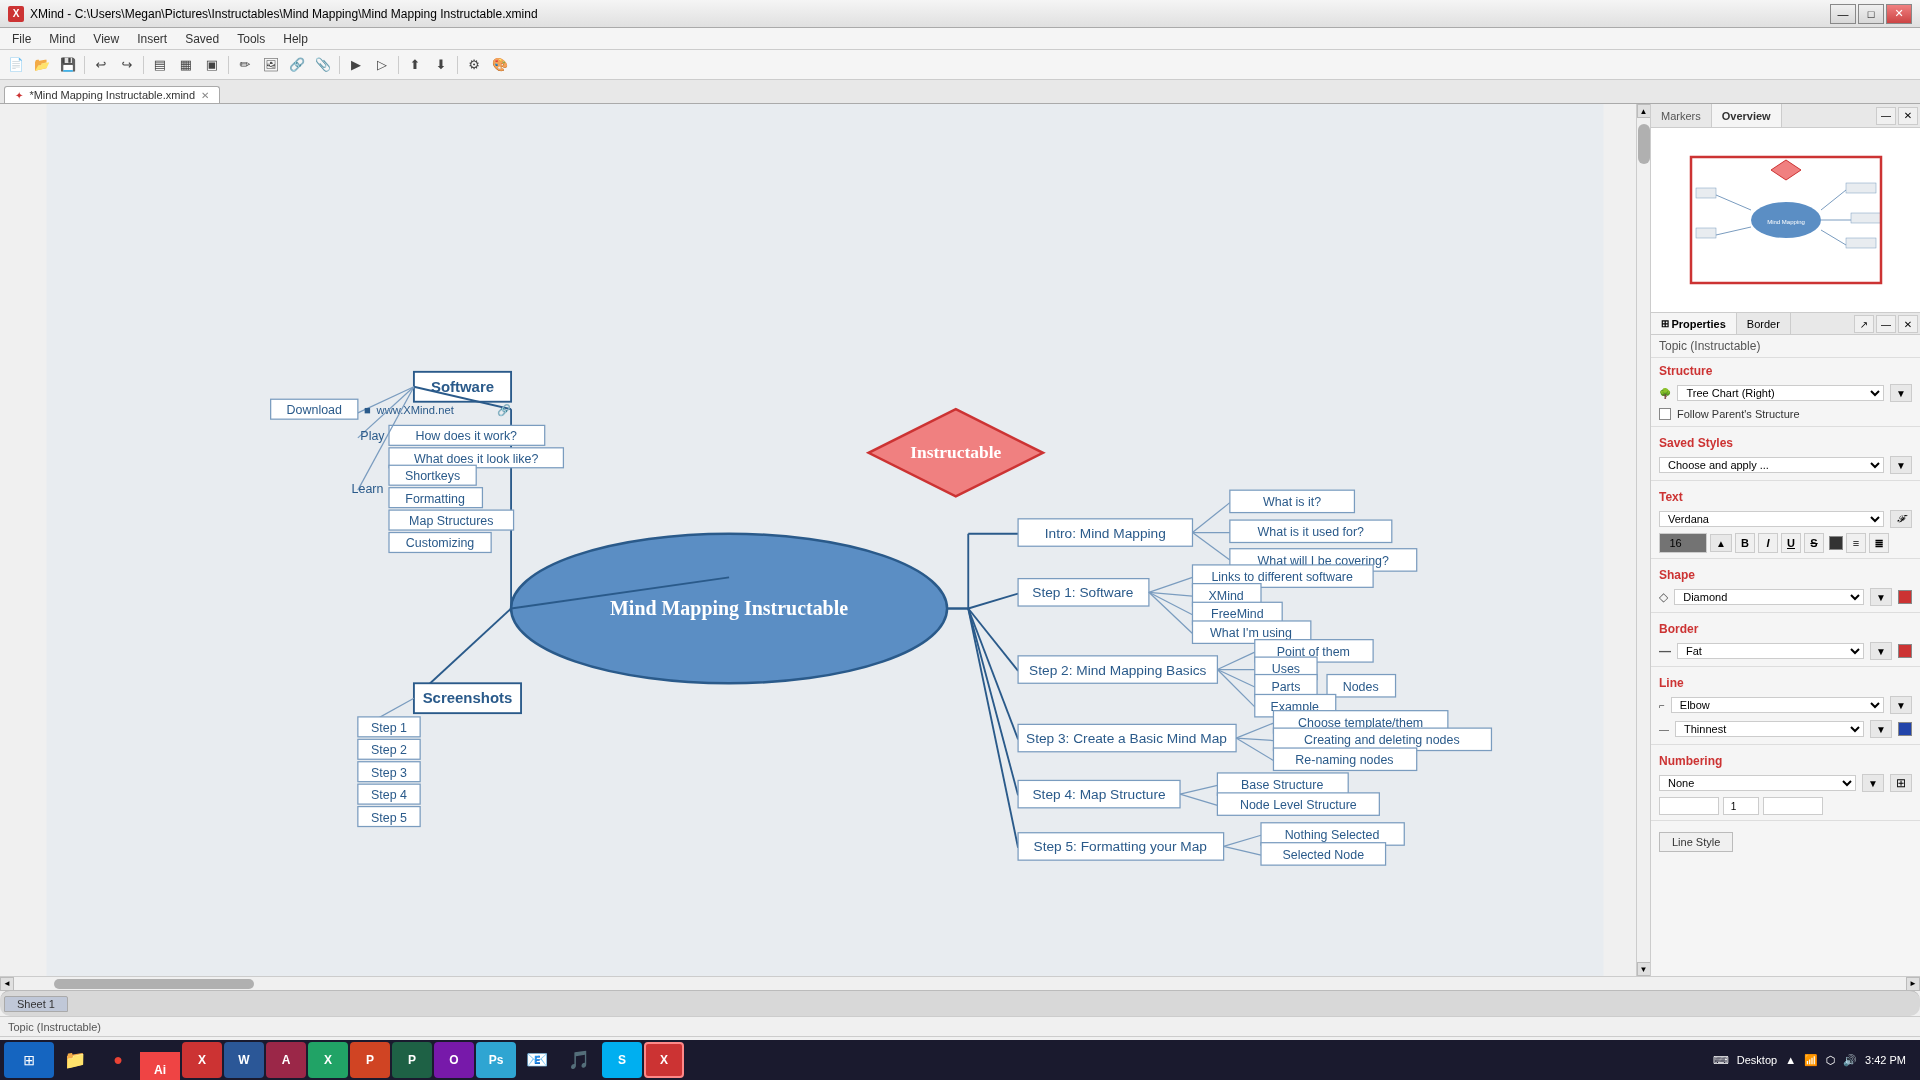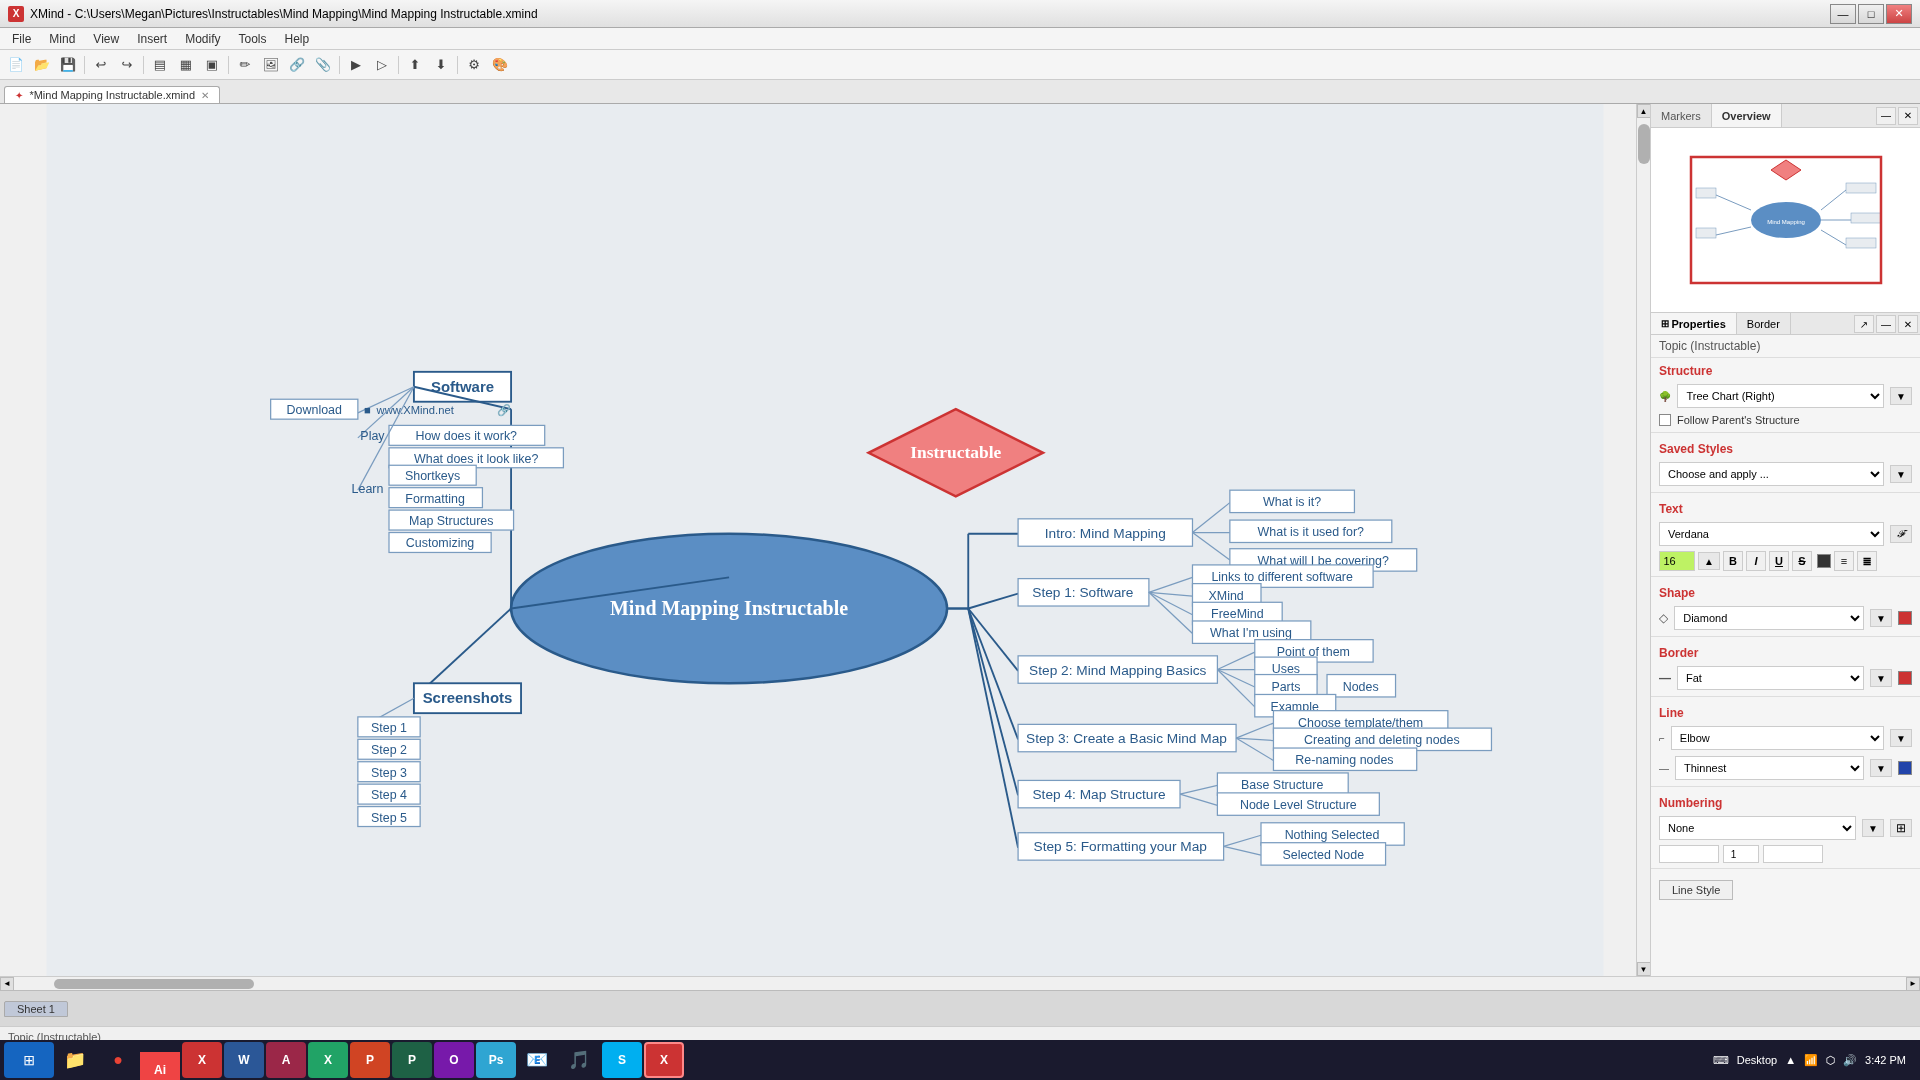--- a/index.html
+++ b/index.html
@@ -151,30 +151,30 @@
       padding: 6px 8px 3px;
     }
     .prop-row {
       display: flex;
       align-items: center;
       padding: 3px 8px;
       gap: 6px;
     }
     .prop-select {
       flex: 1;
-      height: 24px;
+      height: 16px;
       border: 1px solid #ccc;
       background: white;
       font-size: 11px;
       padding: 0 4px;
     }
     .prop-checkbox { width: 12px; height: 12px; border: 1px solid #888; background: white; }
     .prop-checkbox-label { font-size: 11px; color: #333; }
     .prop-color-swatch { width: 14px; height: 14px; background: #cc3333; border: 1px solid #888; }
-    .prop-number { width: 36px; height: 20px; border: 1px solid #ccc; background: #bef264; font-size: 11px; text-align: center; }
+    .prop-number { width: 48px; height: 20px; border: 1px solid #ccc; background: #737373; font-size: 11px; text-align: center; }
 
     
     .text-format-row {
       display: flex;
       align-items: center;
       padding: 2px 8px;
       gap: 3px;
     }
     .fmt-btn { width: 20px; height: 20px; border: 1px solid #ccc; background: #f0f0f0; font-size: 11px; cursor: pointer; display: flex; align-items: center; justify-content: center; font-weight: bold; }
     .fmt-btn.bold { font-weight: bold; }
@@ -222,26 +222,27 @@
       border-radius: 4px;
       display: flex;
       align-items: center;
       justify-content: center;
       cursor: pointer;
       font-size: 18px;
     }
 
     
     #sheet-tab-bar {
-      height: 36px;
+      height: 26px;
       background: #d8d8d8;
       border-top: 1px solid #bbb;
       display: flex;
       align-items: center;
       padding: 0 4px;
+      border-radius: 10px;
     }
     .sheet-tab {
       background: #c0c8d8;
       border: 1px solid #aaa;
       padding: 1px 12px;
       font-size: 11px;
       cursor: pointer;
       border-radius: 2px 2px 0 0;
       color: #333;
     }
@@ -348,21 +349,21 @@
     <div class="title-btn">□</div>
     <div class="title-btn close-btn">✕</div>
   </div>
 </div>
 
 <div id="menubar">
   <div class="menu-item">File</div>
   <div class="menu-item">Mind</div>
   <div class="menu-item">View</div>
   <div class="menu-item">Insert</div>
-  <div class="menu-item">Modify</div>
+  <div class="menu-item">Saved</div>
   <div class="menu-item">Tools</div>
   <div class="menu-item">Help</div>
 </div>
 
 <div id="toolbar">
   <div class="toolbar-btn">📄</div>
   <div class="toolbar-btn">📂</div>
   <div class="toolbar-btn">💾</div>
   <div class="toolbar-sep"></div>
   <div class="toolbar-btn">↩</div>

